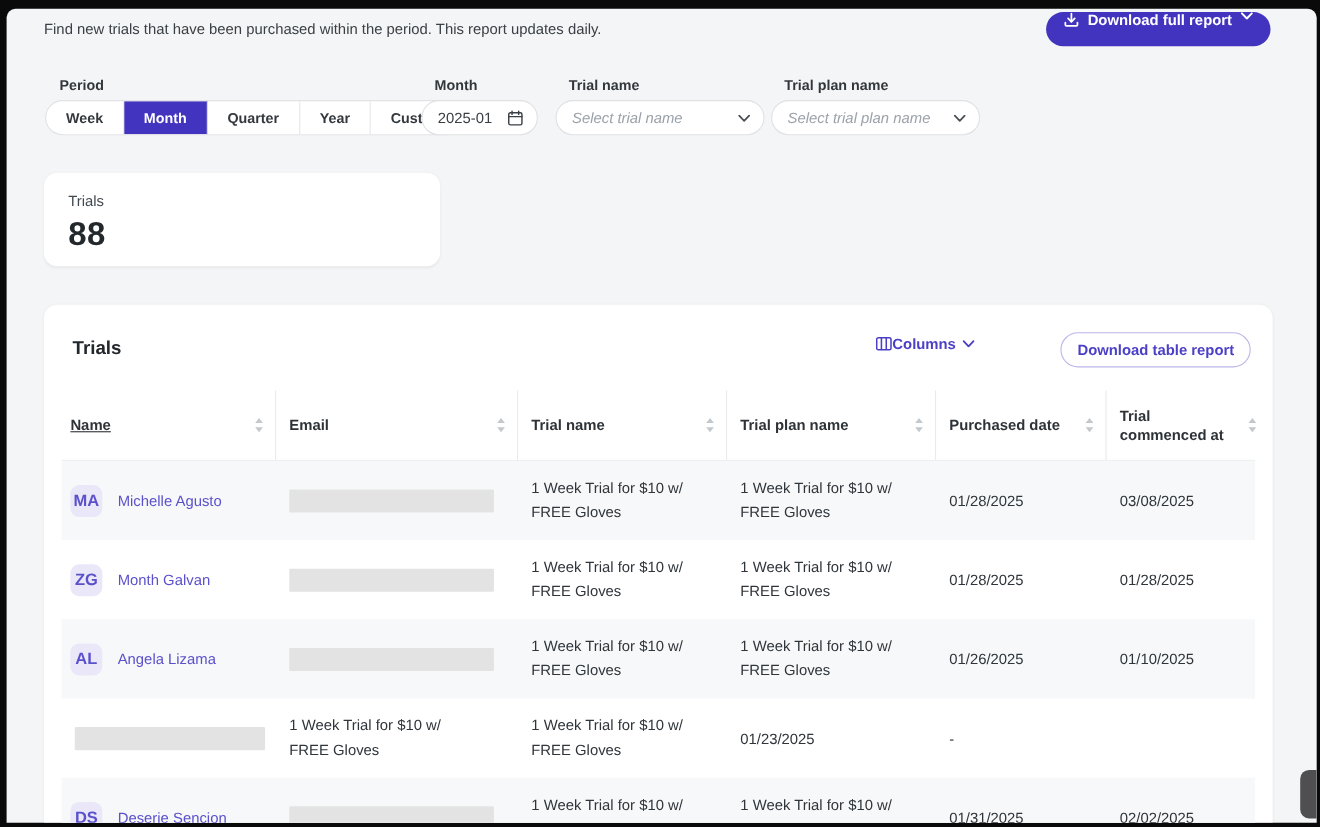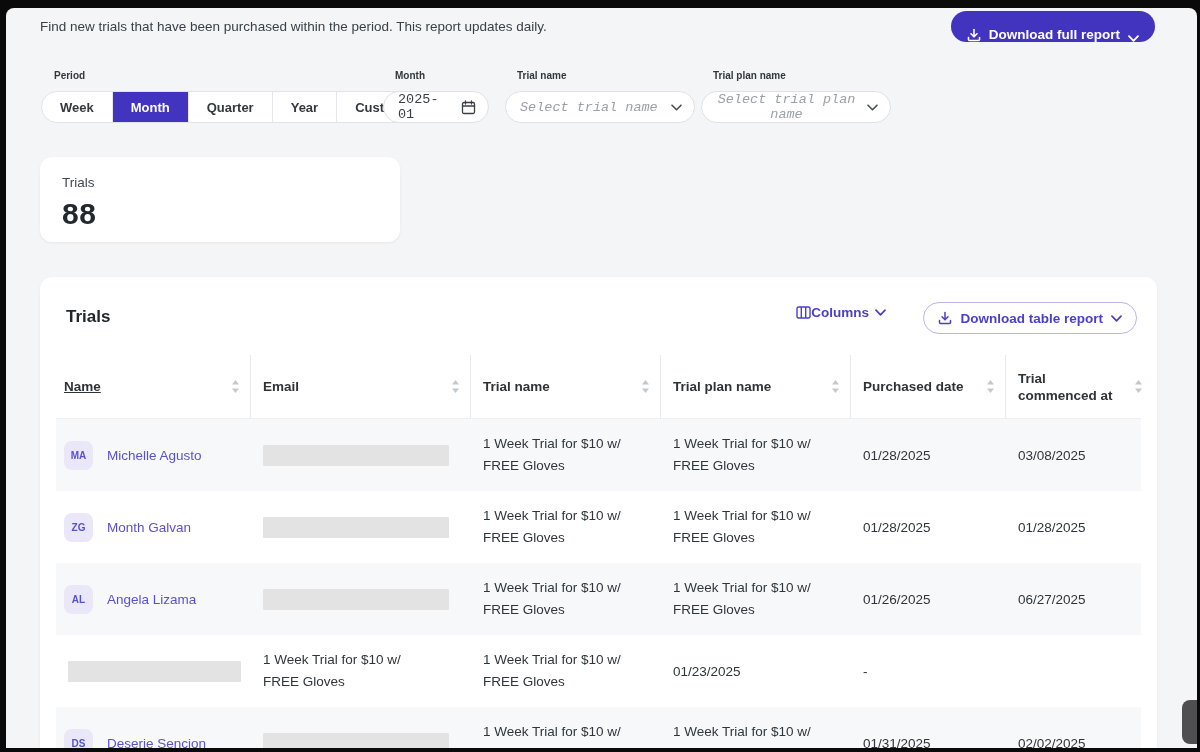--- a/index.html
+++ b/index.html
@@ -19,44 +19,44 @@
   .desc {
     position:absolute; left:34px; top:11px;
     font-size:13.5px; color:#3a4045;
   }
   .btn-primary {
     position:absolute; right:42px; top:3px;
     height:31px; padding:0 16px;
     background:#4334bf; color:#fff;
     border:none; border-radius:16px;
     font-size:13.5px; font-weight:700;
-    display:flex; align-items:flex-end; gap:8px;
+    display:flex; align-items:flex-start; gap:8px;
     font-family:inherit; cursor:pointer;
   }
   .btn-primary svg { display:block; }
   
-  .flabel { position:absolute; font-size:10px; font-weight:700; color:#32373c; }
+  .flabel { position:absolute; font-size:13px; font-weight:700; color:#32373c; }
   .seg {
     position:absolute; left:35px; top:83px;
     height:32px; display:flex;
     background:#fff; border:1px solid #e2e3e6; border-radius:16px;
     overflow:hidden;
   }
   .seg button {
     border:none; background:transparent; cursor:pointer;
     font-family:inherit; font-size:13px; font-weight:700; color:#33383d;
     padding:0 18px; border-right:1px solid #e6e7ea;
   }
   .seg button:last-child { border-right:none; }
   .seg button.active { background:#4334bf; color:#fff; }
   .pill-input {
     position:absolute; height:32px;
     background:#fff; border:1px solid #e0e1e4; border-radius:16px;
     display:flex; align-items:center; justify-content:space-between;
-    padding:0 12px 0 14px; font-size:13.5px; color:#3a3f45; cursor:pointer;font-family:Liberation Mono, monospace;
+    padding:0 12px 0 14px; font-size:13.5px; color:#3a3f45; cursor:pointer;
   }
   .pill-input .ph { font-style:italic; color:#9aa1a9;text-align:center; }
   .pill-input svg { flex:none; margin-left:10px; }
   
   .stat-card {
     position:absolute; left:34px; top:149px; width:360px; height:85px;
     background:#fff; border-radius:12px;
     box-shadow:0 1px 3px rgba(20,20,40,.06);
     padding:18px 22px;
   }
@@ -77,20 +77,21 @@
     background:none; border:none; cursor:pointer; font-family:inherit;
     font-size:13.5px; font-weight:700; color:#4b3fc6;
   }
   .btn-outline {
     position:absolute; right:4px; top:25px;
     height:32px; padding:0 14px;
     background:#fff; border:1px solid #bcb5ea; border-radius:16px;
     display:flex; align-items:center; gap:8px;
     font-family:inherit; font-size:13.5px; font-weight:700; color:#4b3fc6;
     cursor:pointer;
+    flex-direction:column;
   }
   .grid {
     display:grid;
     grid-template-columns:195px 220px 190px 190px 155px 1fr;
   }
   .thead { height:64px; border-bottom:1px solid #eceef0; }
   .th {
     display:flex; align-items:center; justify-content:space-between;
     padding:0 10px 0 12px; border-right:1px solid #e8eaec;
     font-size:13.5px; font-weight:700; color:#2e3338; cursor:pointer;
@@ -103,21 +104,21 @@
   .trow { height:72px; }
   .trow.odd { background:#f7f8f9; }
   .cell {
     display:flex; align-items:center; padding:0 10px 0 12px;
     font-size:13.5px; color:#2f353a;
   }
   .cell.c-name { padding-left:8px; gap:14px; }
   .avatar {
     width:29px; height:29px; border-radius:8px; flex:none;
     background:#e9e7f8; color:#5b51cb;
-    font-size:10px; font-weight:600;
+    font-size:15px; font-weight:600;
     display:flex; align-items:center; justify-content:center;
   }
   .namelink { color:#5b51cb; text-decoration:none; cursor:pointer; }
   .redact { width:186px; height:21px; background:#e3e3e4; border-radius:1px; }
   .twolines { width:176px; line-height:22px; }
   
   .side-tab {
     position:absolute; right:0; bottom:4px; width:15px; height:44px;
     background:#4f4f51; border-radius:8px 0 0 8px;
   }
@@ -306,21 +307,21 @@
       <div class="cell">
           <span class="twolines">1 Week Trial for $10 w/ FREE Gloves</span>
         </div>
       <div class="cell">
           <span class="twolines">1 Week Trial for $10 w/ FREE Gloves</span>
         </div>
       <div class="cell">
           <span>01/26/2025</span>
         </div>
       <div class="cell">
-          <span>06/27/2025</span>
+          <span>01/10/2025</span>
         </div>
     </div>
 
     <div class="grid trow">
       <div class="cell">
           <span class="redact"></span>
         </div>
       <div class="cell">
           <span class="twolines">1 Week Trial for $10 w/ FREE Gloves</span>
         </div>

